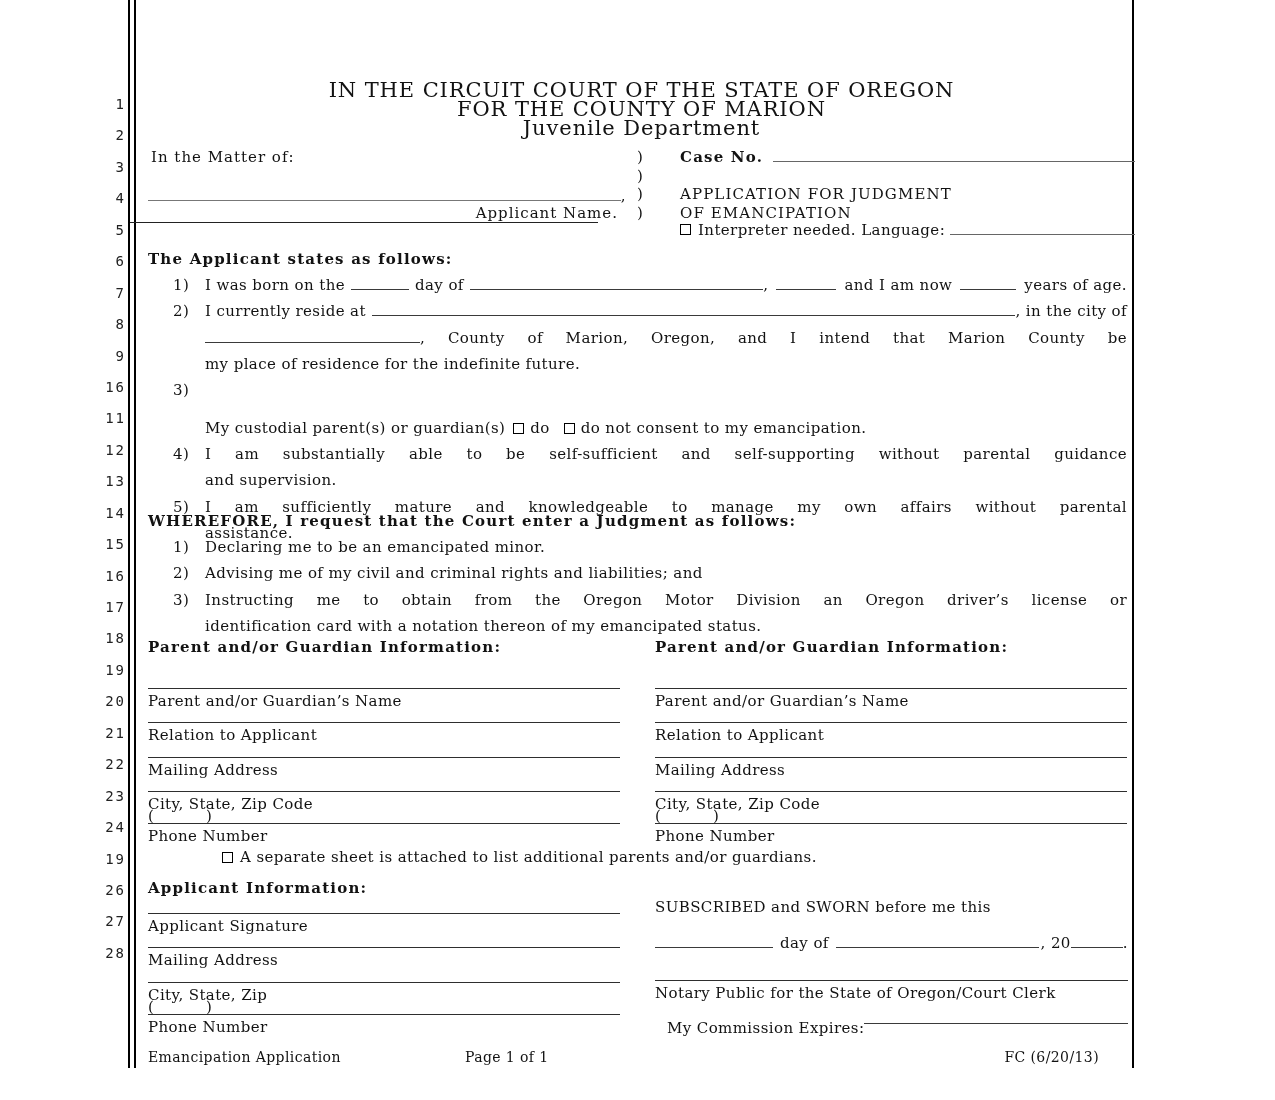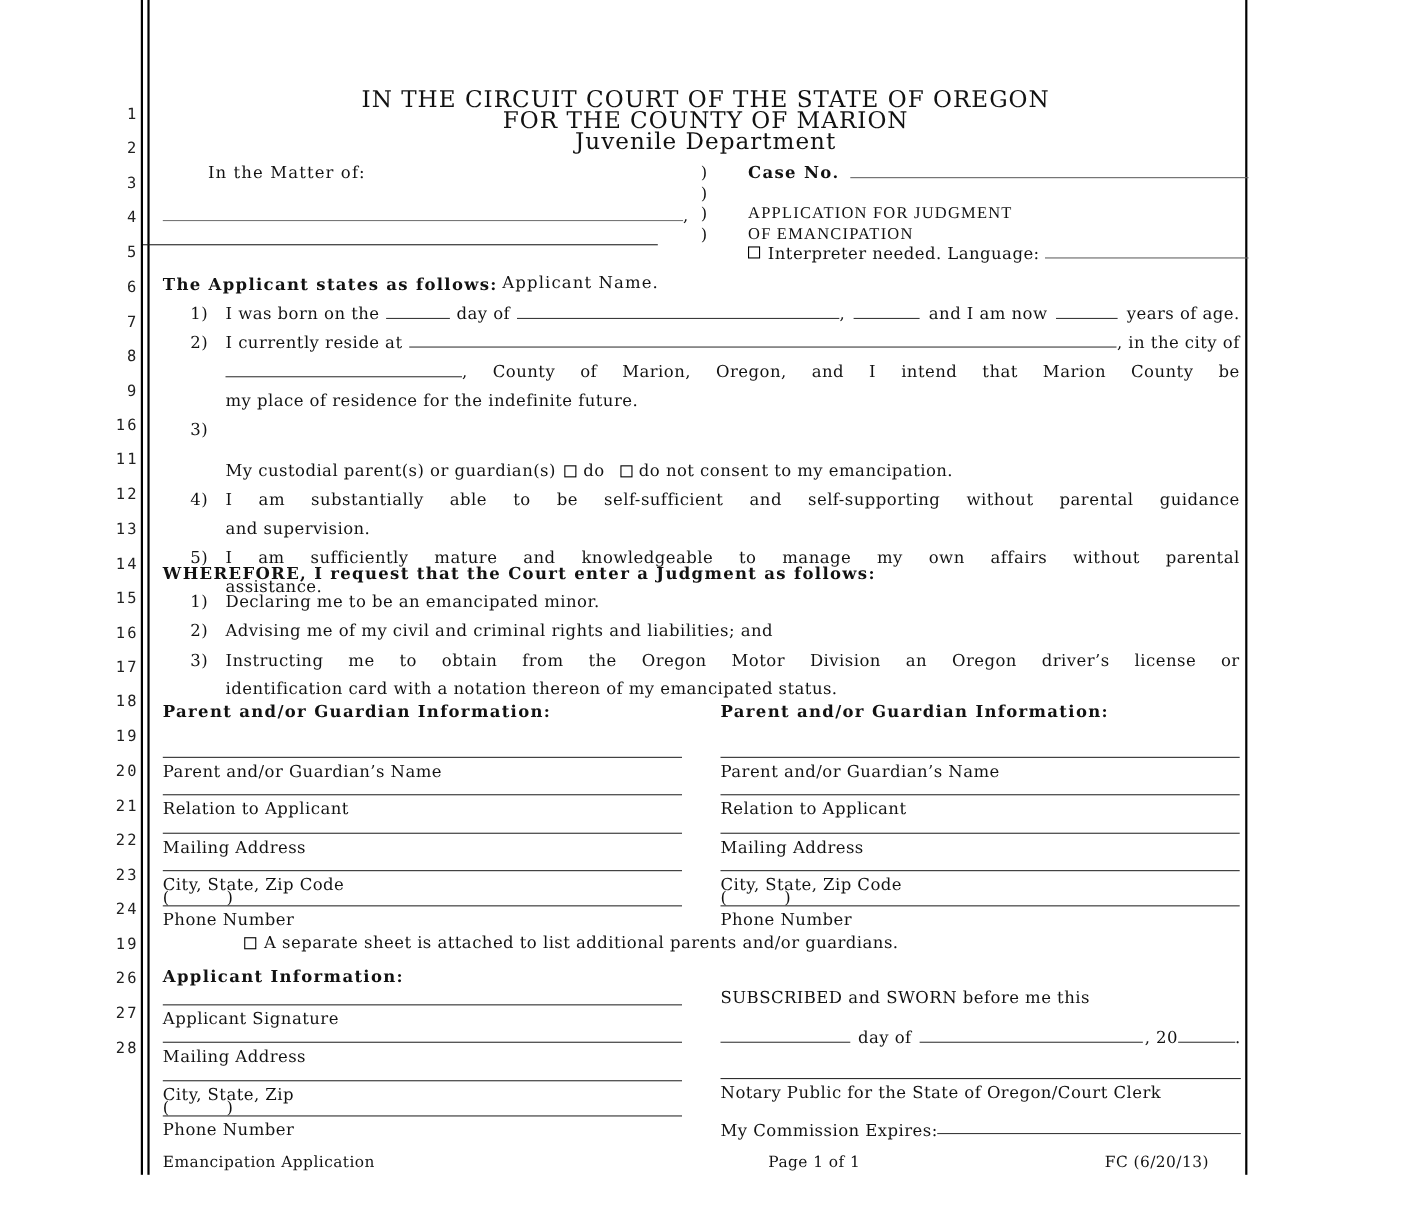--- a/index.html
+++ b/index.html
@@ -14,31 +14,31 @@
     font-family:"DejaVu Sans Mono", monospace; font-size:14px; letter-spacing:2px; color:#222; }
   .lnum { height:31.45px; line-height:17px; }
   .vr { position:absolute; top:0; height:1068px; background:#000; }
   .vr1 { left:128px; width:2px; }
   .vr2 { left:134px; width:2px; }
   .vrr { left:1132px; width:2px; }
   
   .hdr { position:absolute; left:148px; top:81px; width:987px; text-align:center;
     font-size:21px; letter-spacing:0.9px; line-height:18.8px; }
   
-  .matter { position:absolute; left:151px; top:148px; letter-spacing:1px;margin-left:38px; }
+  .matter { position:absolute; left:151px; top:148px; letter-spacing:1px; }
   .parens { position:absolute; left:637px; top:148px; line-height:18.6px; }
   .name-blank-row { position:absolute; left:148px; top:187px; width:478px;
     display:flex; align-items:baseline; height:16px; }
   .name-blank { flex:1; height:5px; border-bottom:1.6px solid #777; }
-  .name-label { position:absolute; left:137px; top:204px; width:462px; text-align:right; letter-spacing:1px;margin-top:44px; }
+  .name-label { position:absolute; left:156px; top:204px; width:462px; text-align:right; letter-spacing:1px; }
   .caption-rule { position:absolute; left:130px; top:222px; width:468px; border-top:1.6px solid #222; }
   .case-row { position:absolute; left:680px; top:148px; width:455px; display:flex; align-items:baseline; }
   .case-label { font-weight:bold; letter-spacing:1.2px; white-space:nowrap; margin-right:10px; }
   .case-blank { flex:1; height:5px; border-bottom:1.5px solid #666; }
-  .doc-title { position:absolute; left:680px; top:185px; line-height:19px; letter-spacing:1.1px;font-family:Liberation Serif, serif; }
+  .doc-title { position:absolute; left:680px; top:185px; line-height:19px; letter-spacing:1.1px; }
   .interp-row { position:absolute; left:680px; top:221px; width:455px; display:flex; align-items:baseline; }
   .interp-row .txt { white-space:nowrap; }
   .interp-blank { flex:1; height:5px; border-bottom:1.5px solid #666; margin-left:5px; }
   
   .cb { display:inline-block; width:11px; height:11px; border:1.8px solid #000; margin-right:7px; flex:0 0 11px; }
   span.cb { vertical-align:-1px; }
   
   .stm { position:absolute; left:148px; top:246px; width:979px; line-height:26.2px; }
   .whf { position:absolute; left:148px; top:508px; width:979px; line-height:26.2px; }
   .bhead { font-weight:bold; letter-spacing:1.2px; }
@@ -67,26 +67,26 @@
   .attach-note .cb { align-self:center; }
   .app-head { position:absolute; left:148px; top:879px; }
   
   .ncol { position:absolute; left:655px; top:898px; width:473px; }
   .ncol .l1 { height:19px; }
   .dayrow { display:flex; align-items:baseline; margin-top:17px; }
   .dayrow .w { white-space:nowrap; margin:0 7px; }
   .b118 { flex:0 0 118px; } .b52 { flex:0 0 52px; }
   .nline { border-top:1.5px solid #2e2e2e; margin-top:28px; }
   .nlabel { padding-top:3px; }
-  .commrow { display:flex; align-items:center; margin-top:17px; }
+  .commrow { display:flex; align-items:flex-start; margin-top:17px;margin-left:12px; }
   .commrow .w { white-space:nowrap; }
   
   .footer { position:absolute; left:148px; top:1049px; width:979px; font-size:14px;
     display:flex; align-items:baseline; }
-  .footer .fl { flex:1; } .footer .fc { flex:1; text-align:right; } .footer .fr { flex:1; text-align:right; padding-right:28px; }
+  .footer .fl { flex:1; } .footer .fc { flex:1; text-align:left; } .footer .fr { flex:1; text-align:right; padding-right:28px; }
 </style>
 </head>
 <body>
 
 <div class="canvas">
 
   <div class="linecol">
       <div class="lnum">1</div>
       <div class="lnum">2</div>
       <div class="lnum">3</div>

